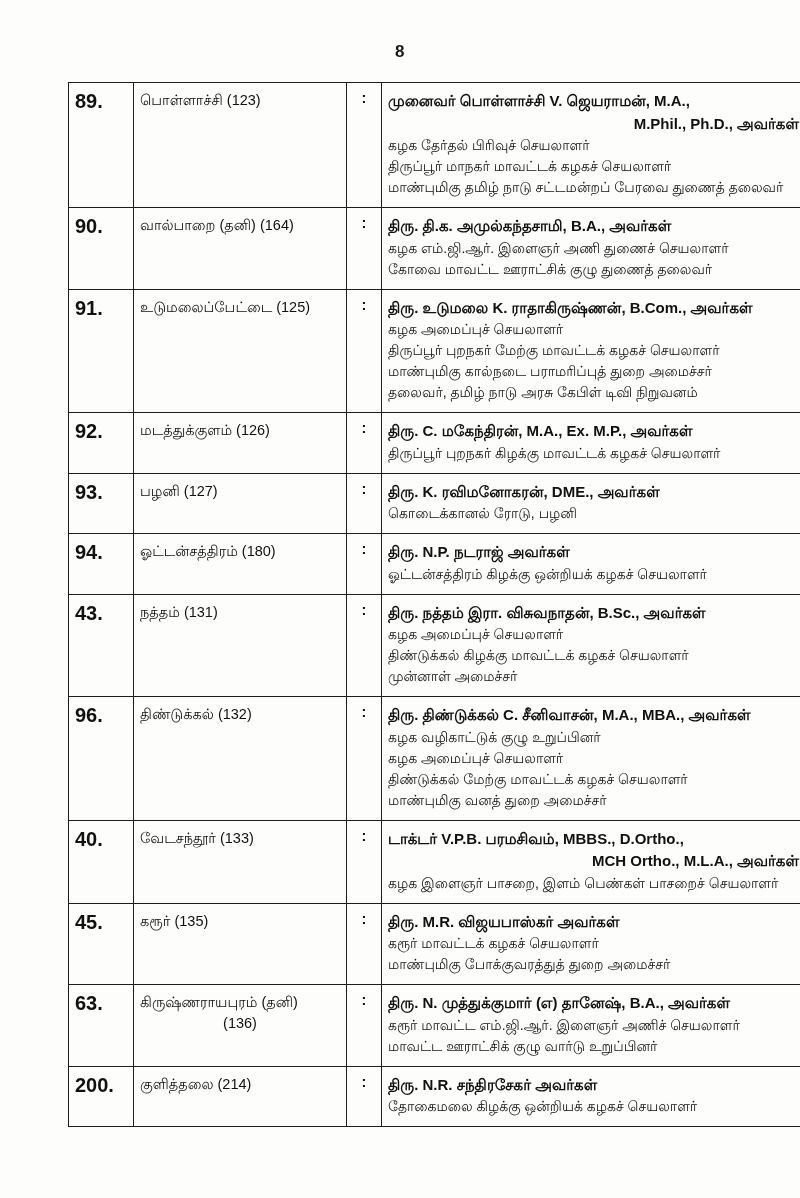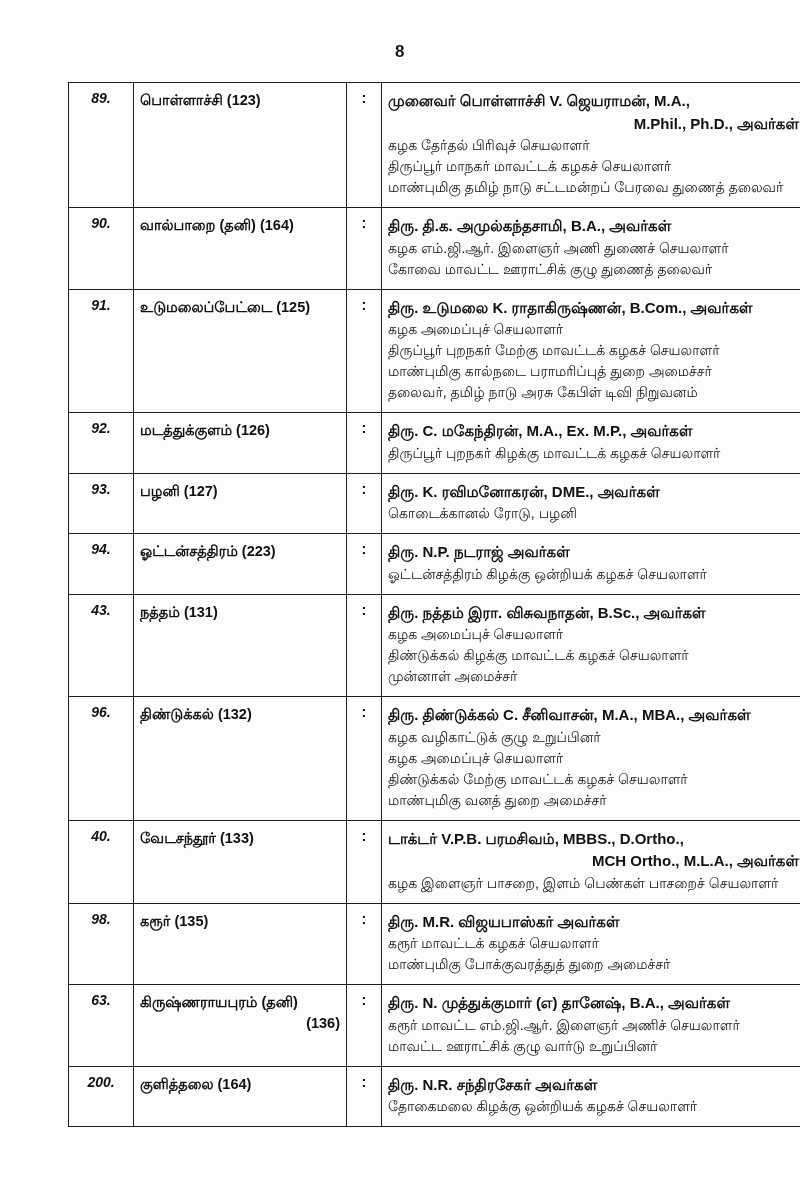--- a/index.html
+++ b/index.html
@@ -42,31 +42,30 @@
     width: 742px;
     table-layout: fixed;
   }
   table.list td {
     border: 1.6px solid #1d1d1d;
     vertical-align: top;
     padding: 7px 6px 9px 6px;
   }
   td.c-num {
     width: 52px;
-    text-align: center;
+    text-align: left;
     padding-left: 10px;
-    font-size: 14px;
-    font-weight: 700;
-    white-space: nowrap;
-    font-style: italic;
+    font-size: 20px;
+    font-weight: 700;
+    white-space: nowrap;
   }
   td.c-place {
     width: 200px;
     font-size: 14.5px;
-    font-weight: 700;
+    font-weight: 400;
     line-height: 1.45;
   }
   td.c-colon {
     width: 22px;
     text-align: center;
     font-size: 14.5px;
     font-weight: 700;
     border-left: 1.6px solid #1d1d1d;
     border-right: 1.6px solid #1d1d1d;
   }
@@ -87,21 +86,21 @@
     white-space: nowrap;
     padding-right: 4px;
   }
   .sub-line {
     font-weight: 400;
     font-size: 14px;
     white-space: nowrap;
   }
   .place-cont {
     display: block;
-    text-align: right;
+    text-align: center;
   }
   .row-95 td, .row-96 td { }
 </style>
 </head>
 <body>
 
 <div class="page">
 
   <div class="page-number">8</div>
 
@@ -172,21 +171,21 @@
           <td class="c-colon">:</td>
           <td class="c-details">
             <div class="name-line">திரு. K. ரவிமனோகரன், DME., அவர்கள்</div>
             <div class="sub-line">கொடைக்கானல் ரோடு, பழனி</div>
           </td>
         </tr>
 
         <tr class="row">
           <td class="c-num">94.</td>
           <td class="c-place">
-            <span>ஓட்டன்சத்திரம் (223)</span>
+            <span>ஓட்டன்சத்திரம் (180)</span>
           </td>
           <td class="c-colon">:</td>
           <td class="c-details">
             <div class="name-line">திரு. N.P. நடராஜ் அவர்கள்</div>
             <div class="sub-line">ஓட்டன்சத்திரம் கிழக்கு ஒன்றியக் கழகச் செயலாளர்</div>
           </td>
         </tr>
 
         <tr class="row row-95">
           <td class="c-num">43.</td>
@@ -224,21 +223,21 @@
           </td>
           <td class="c-colon">:</td>
           <td class="c-details">
             <div class="name-line">டாக்டர் V.P.B. பரமசிவம், MBBS., D.Ortho.,</div>
             <div class="name-cont">MCH Ortho., M.L.A., அவர்கள்</div>
             <div class="sub-line">கழக இளைஞர் பாசறை, இளம் பெண்கள் பாசறைச் செயலாளர்</div>
           </td>
         </tr>
 
         <tr class="row">
-          <td class="c-num">98.</td>
+          <td class="c-num">45.</td>
           <td class="c-place">
             <span>கரூர் (135)</span>
           </td>
           <td class="c-colon">:</td>
           <td class="c-details">
             <div class="name-line">திரு. M.R. விஜயபாஸ்கர் அவர்கள்</div>
             <div class="sub-line">கரூர் மாவட்டக் கழகச் செயலாளர்</div>
             <div class="sub-line">மாண்புமிகு போக்குவரத்துத் துறை அமைச்சர்</div>
           </td>
         </tr>
@@ -253,21 +252,21 @@
           <td class="c-details">
             <div class="name-line">திரு. N. முத்துக்குமார் (எ) தானேஷ், B.A., அவர்கள்</div>
             <div class="sub-line">கரூர் மாவட்ட எம்.ஜி.ஆர். இளைஞர் அணிச் செயலாளர்</div>
             <div class="sub-line">மாவட்ட ஊராட்சிக் குழு வார்டு உறுப்பினர்</div>
           </td>
         </tr>
 
         <tr class="row">
           <td class="c-num">200.</td>
           <td class="c-place">
-            <span>குளித்தலை (164)</span>
+            <span>குளித்தலை (214)</span>
           </td>
           <td class="c-colon">:</td>
           <td class="c-details">
             <div class="name-line">திரு. N.R. சந்திரசேகர் அவர்கள்</div>
             <div class="sub-line">தோகைமலை கிழக்கு ஒன்றியக் கழகச் செயலாளர்</div>
           </td>
         </tr>
 
       </tbody>
     </table>

